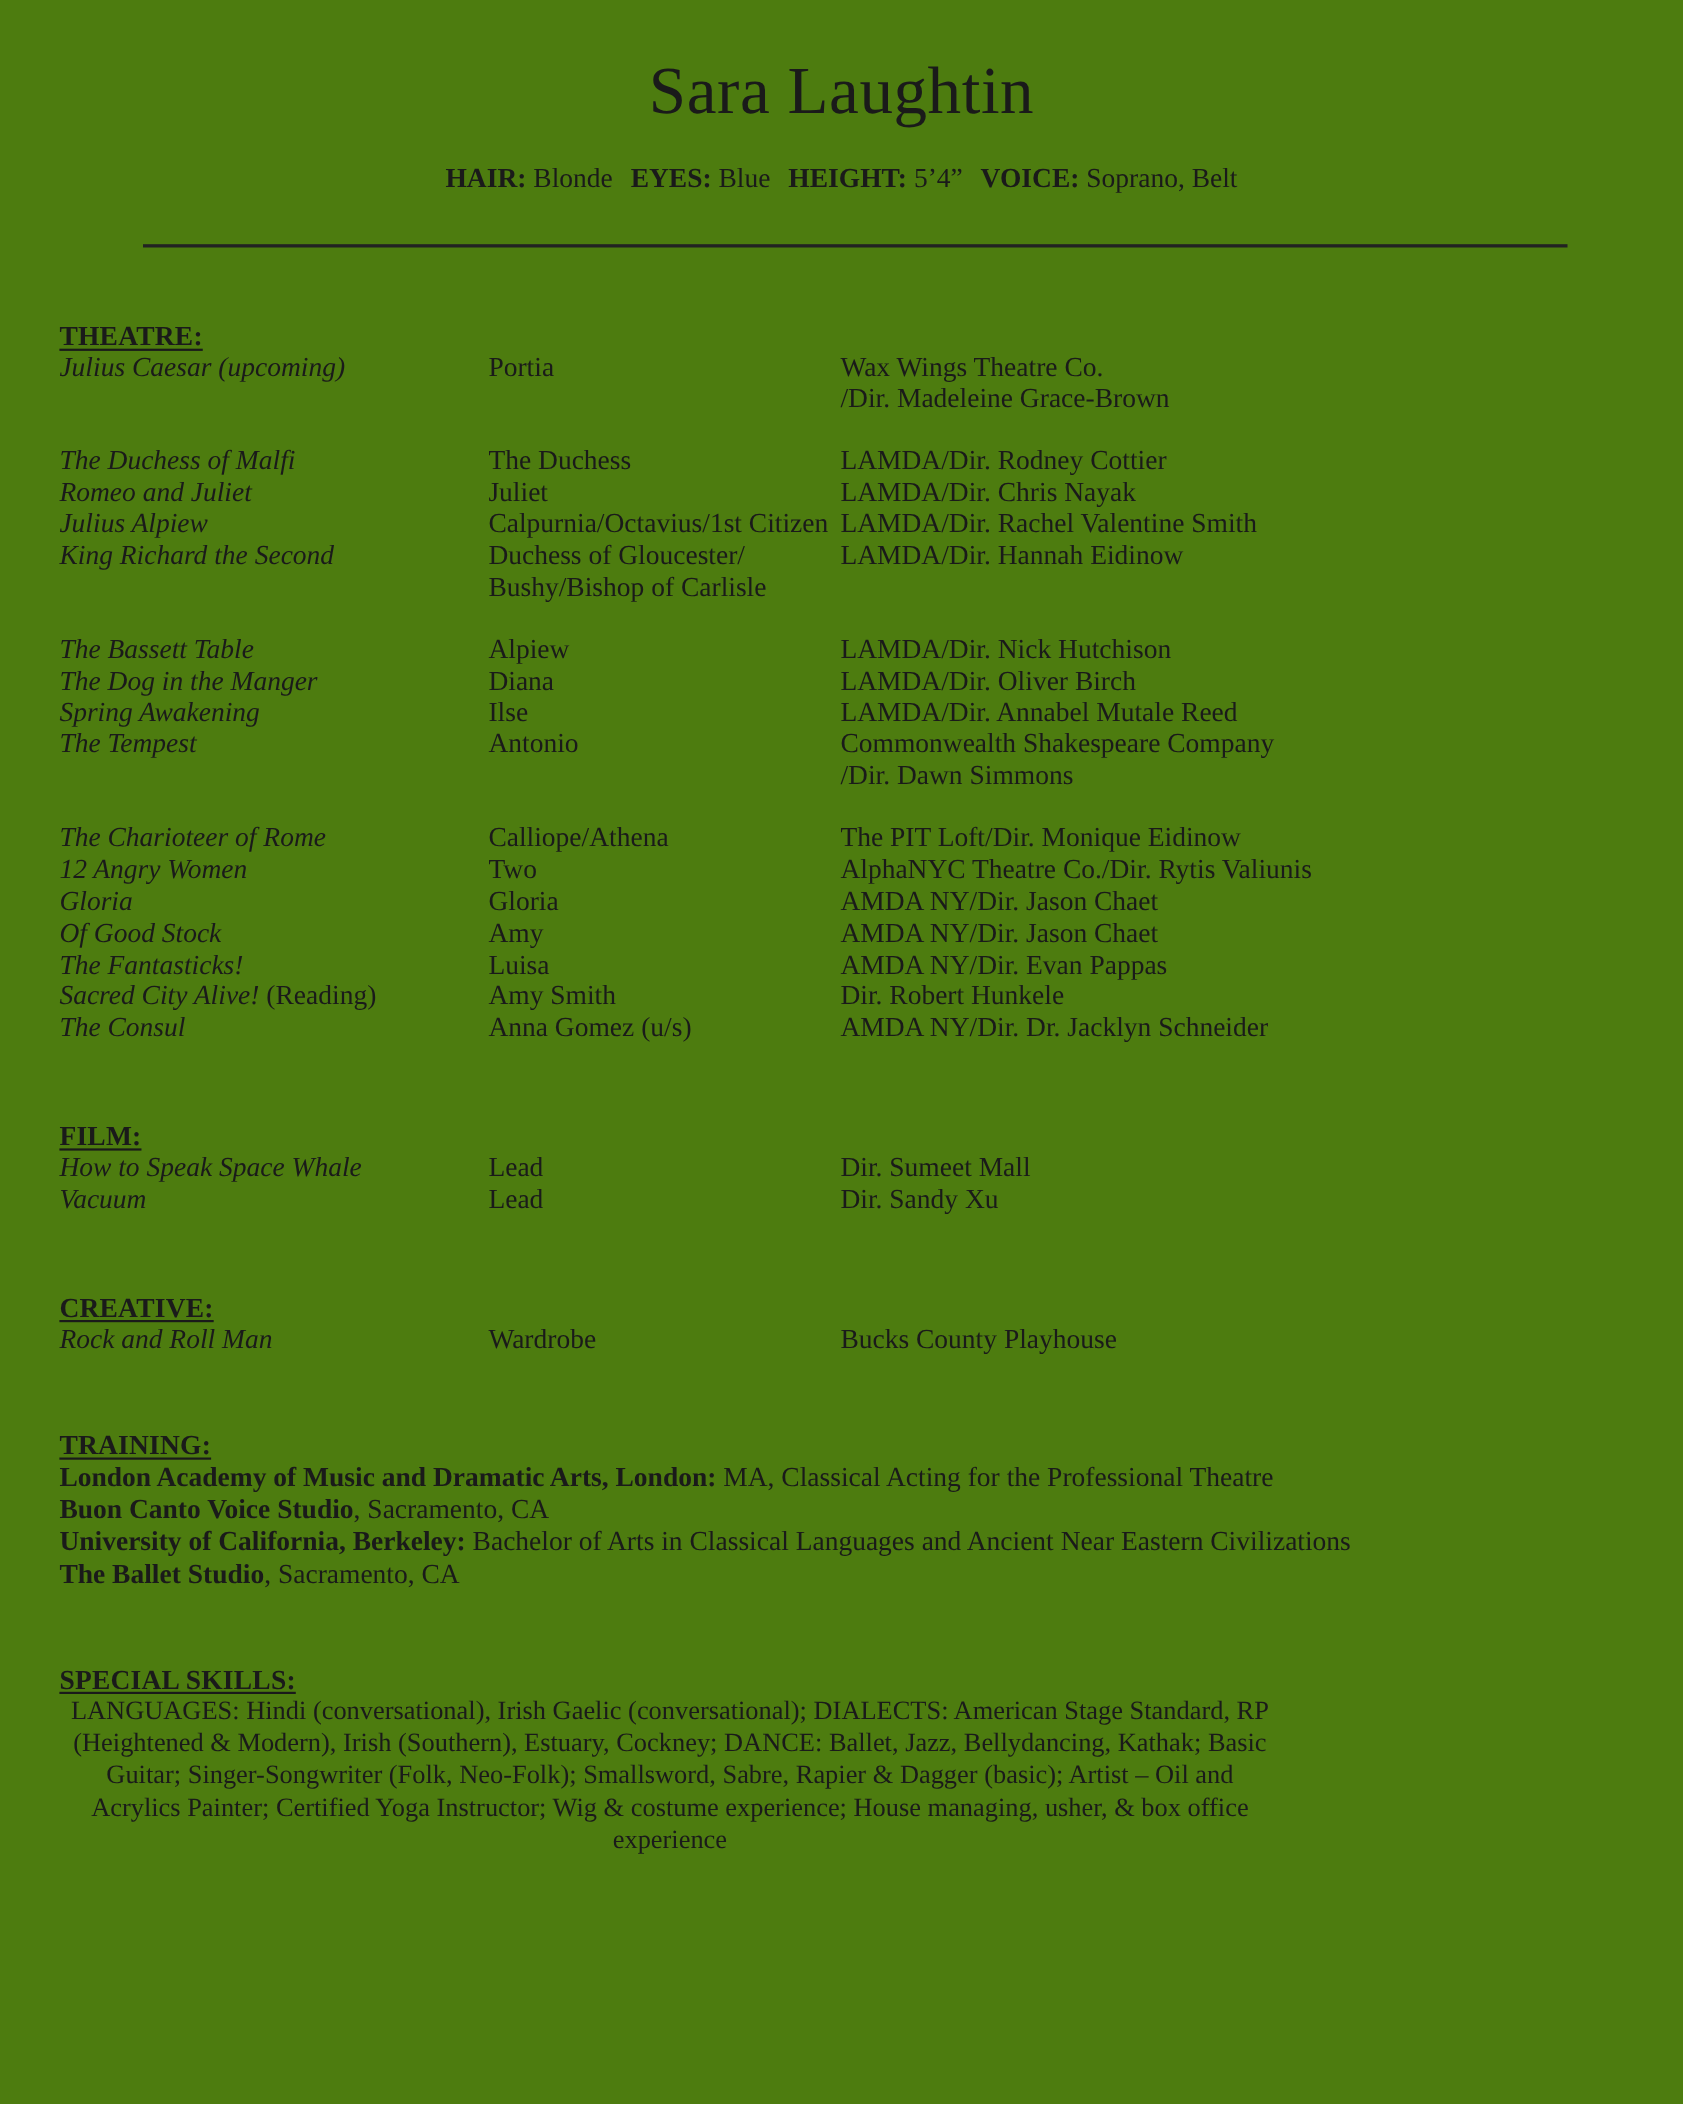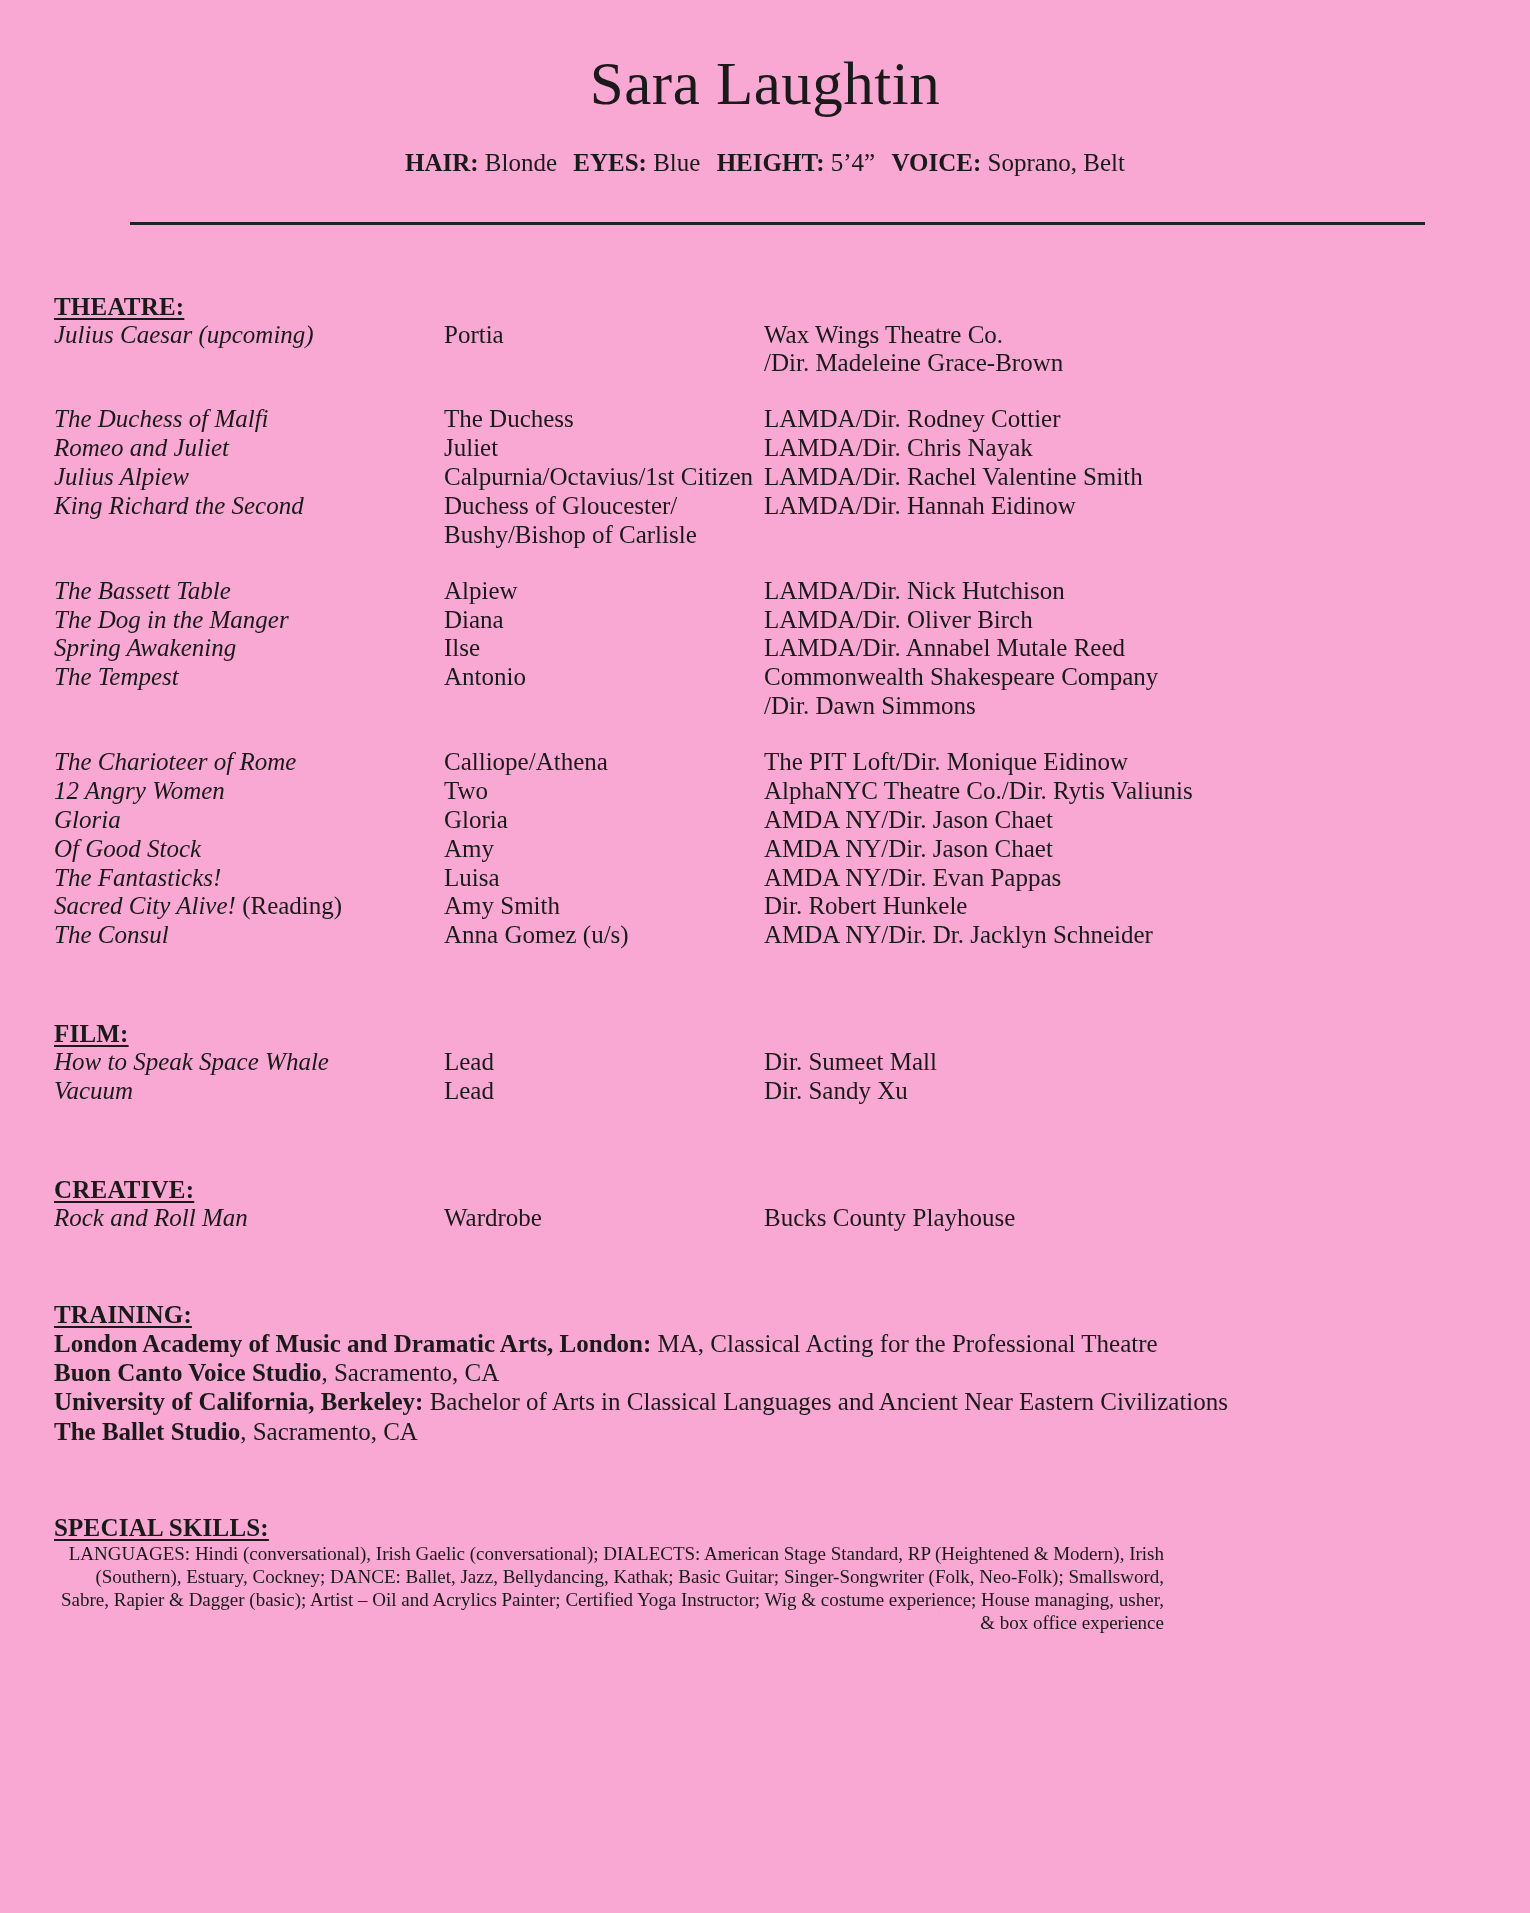--- a/index.html
+++ b/index.html
@@ -7,21 +7,21 @@
     padding: 0;
     background: #ffffff;
   }
   body {
     font-family: "Liberation Serif", "DejaVu Serif", serif;
     color: #1a1a1a;
   }
   .page {
     width: 1530px;
     height: 1913px;
-    background: #f9a8d4;
+    background: #4d7c0f;
     position: relative;
     box-sizing: border-box;
     padding: 0;
     overflow: hidden;
   }
 
   
   .name-title {
     text-align: center;
     font-size: 61px;
@@ -99,23 +99,23 @@
     font-size: 25px;
     line-height: 1.17;
   }
   .training-line {
     margin: 0;
   }
   .training-line b { font-weight: bold; }
 
   
   .skills-body {
-    font-size: 19px;
+    font-size: 24px;
     line-height: 1.22;
-    text-align: right;
+    text-align: center;
     max-width: 1110px;
   }
 </style>
 </head>
 <body>
 
 <div class="page">
 
   <h1 class="name-title">Sara Laughtin</h1>
 

